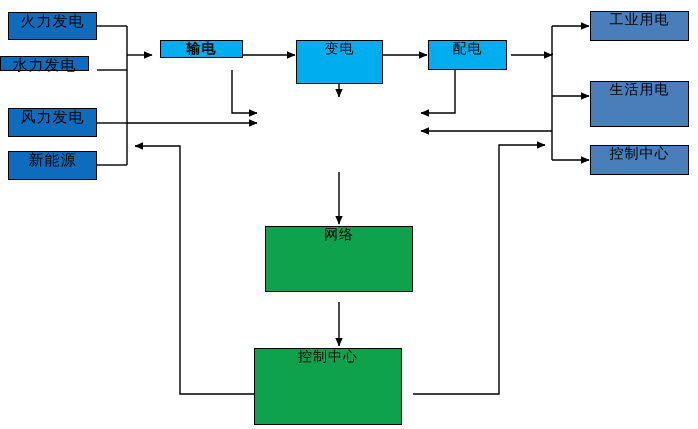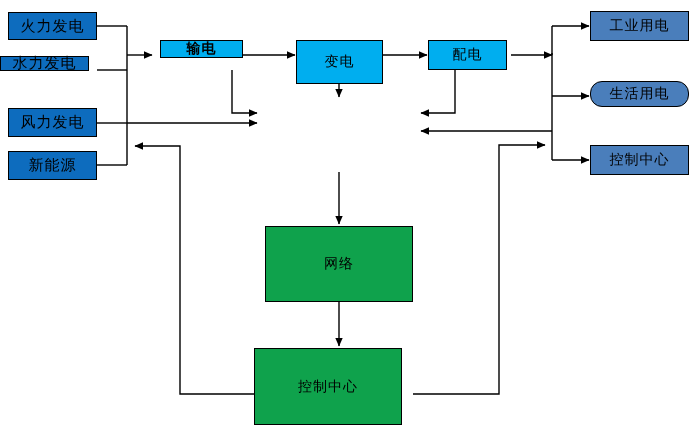--- a/index.html
+++ b/index.html
@@ -16,21 +16,20 @@
     position:absolute;
     left:0; top:0;
     width:698px; height:429px;
     pointer-events:none;
   }
   .node{
     position:absolute;
     box-sizing:border-box;
     border:1.4px solid #000000;
     display:flex;
-    align-items:center;
     justify-content:center;
     text-align:center;
     color:#000000;
     line-height:1.1;
     letter-spacing:1px;
     white-space:nowrap;
   }
   .node.src{ background:#0d6cbe; font-size:15px; }
   .node.stage{ background:#00aeef; font-size:14px; }
   .node.sink{ background:#4a7ebb; font-size:14px; }
@@ -107,27 +106,27 @@
   <div class="node stage" style="left:296px; top:40px; width:87px; height:44px;">
     <span>变电</span>
   </div>
   <div class="node stage" style="left:428px; top:40px; width:79px; height:30px;">
     <span>配电</span>
   </div>
 
   <div class="node sink" style="left:590px; top:11px; width:99px; height:30px;">
     <span>工业用电</span>
   </div>
-  <div class="node sink" style="left:590px; top:81px; width:99px; height:26px;border-radius:12px;">
+  <div class="node sink" style="left:590px; top:81px; width:99px; height:46px;">
     <span>生活用电</span>
   </div>
   <div class="node sink" style="left:590px; top:145px; width:99px; height:30px;">
     <span>控制中心</span>
   </div>
 
-  <div class="node core" style="left:265px; top:226px; width:148px; height:76px;">
+  <div class="node core" style="left:265px; top:226px; width:148px; height:66px;">
     <span>网络</span>
   </div>
   <div class="node core" style="left:254px; top:348px; width:148px; height:77px;">
     <span>控制中心</span>
   </div>
 
 </div>
 
 </body></html>

